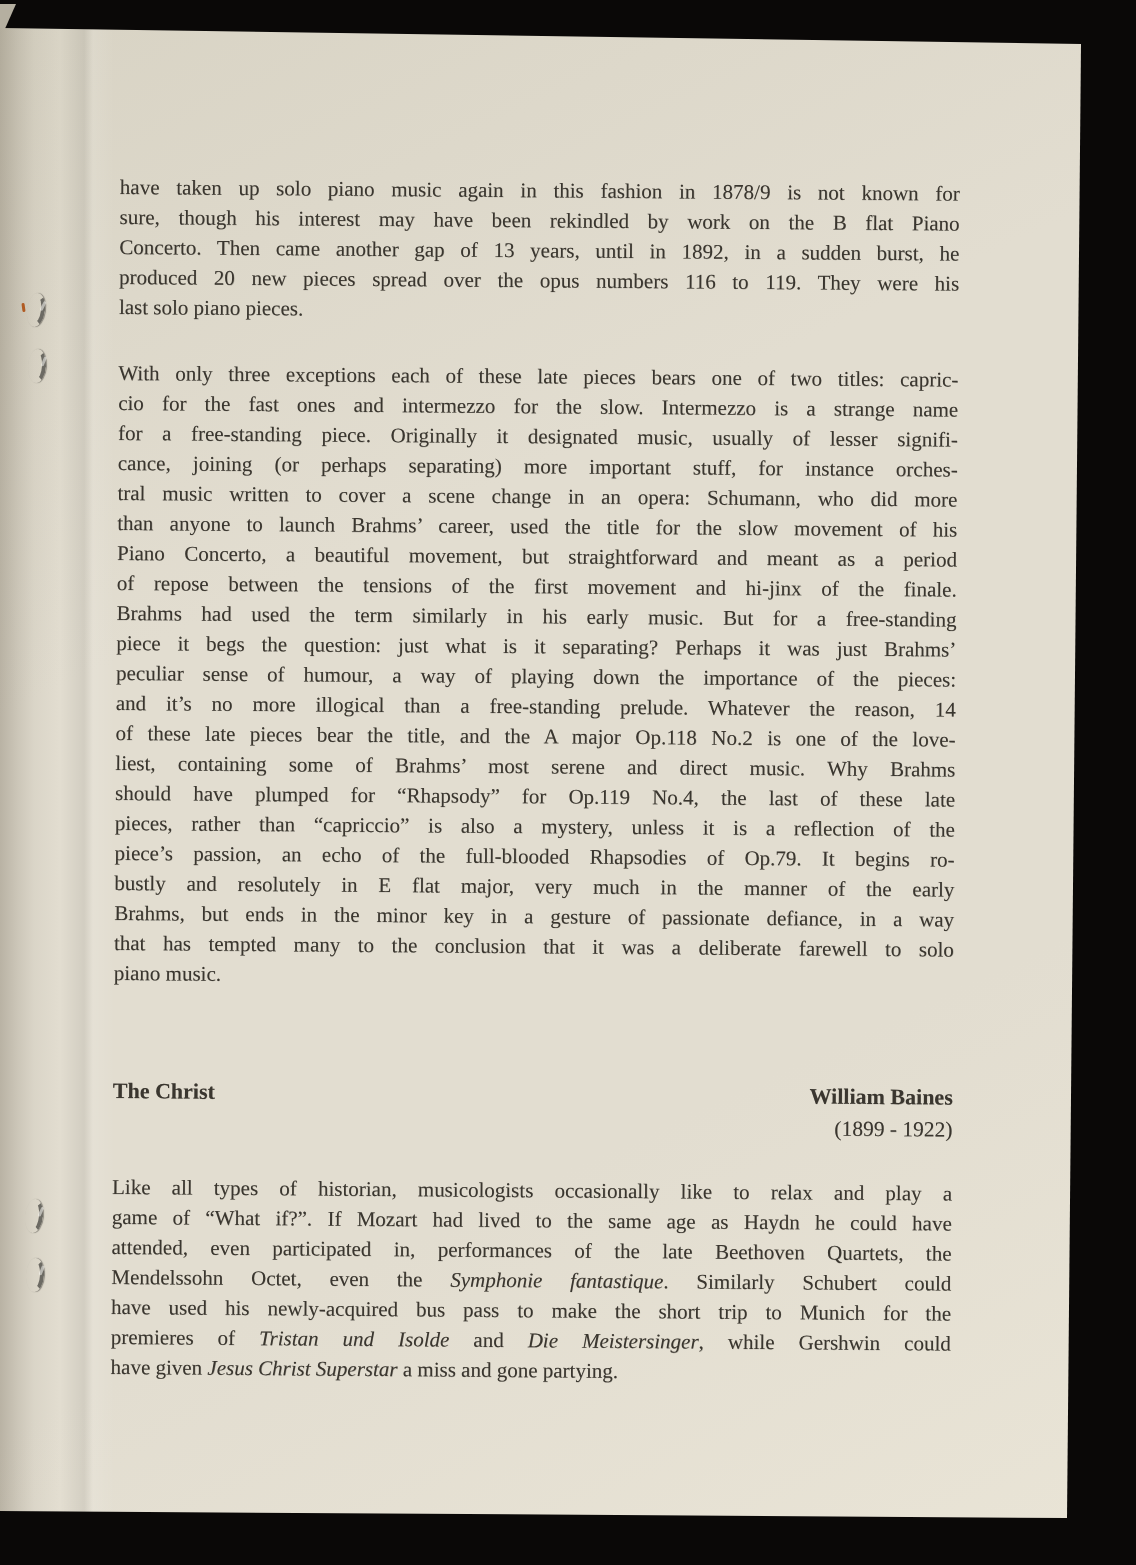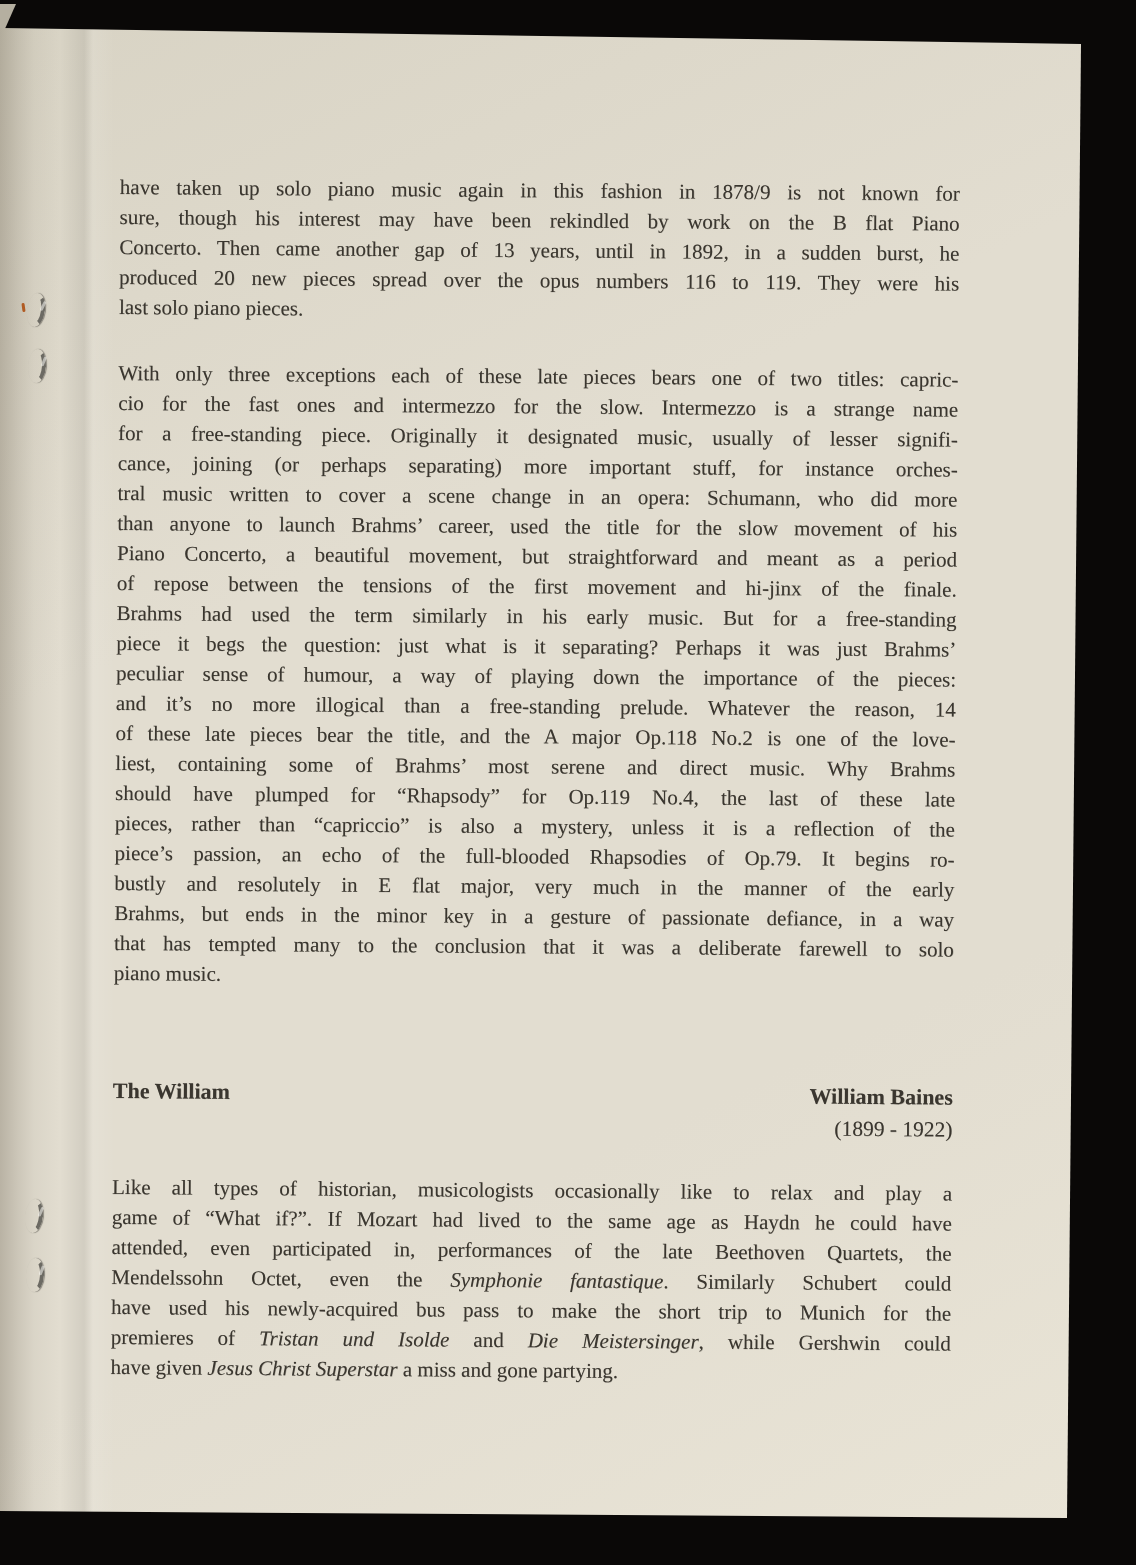--- a/index.html
+++ b/index.html
@@ -148,21 +148,21 @@
           <div class="line">should have plumped for “Rhapsody” for Op.119 No.4, the last of these late</div>
           <div class="line">pieces, rather than “capriccio” is also a mystery, unless it is a reflection of the</div>
           <div class="line">piece’s passion, an echo of the full-blooded Rhapsodies of Op.79.  It begins ro-</div>
           <div class="line">bustly and resolutely in E flat major, very much in the manner of the early</div>
           <div class="line">Brahms, but ends in the minor key in a gesture of passionate defiance, in a way</div>
           <div class="line">that has tempted many to the conclusion that it was a deliberate farewell to solo</div>
           <div class="line last">piano music.</div>
         </div>
 
       <div class="section-heading">
-        <span>The William</span>
+        <span>The Christ</span>
         <span>William Baines</span>
       </div>
       <div class="composer-dates">(1899 - 1922)</div>
 
       <div class="para final-para">
           <div class="line">Like all types of historian, musicologists occasionally like to relax and play a</div>
           <div class="line">game of “What if?”.  If Mozart had lived to the same age as Haydn he could have</div>
           <div class="line">attended, even participated in, performances of the late Beethoven Quartets, the</div>
           <div class="line">Mendelssohn Octet, even the <i>Symphonie fantastique</i>.  Similarly Schubert could</div>
           <div class="line">have used his newly-acquired bus pass to make the short trip to Munich for the</div>

